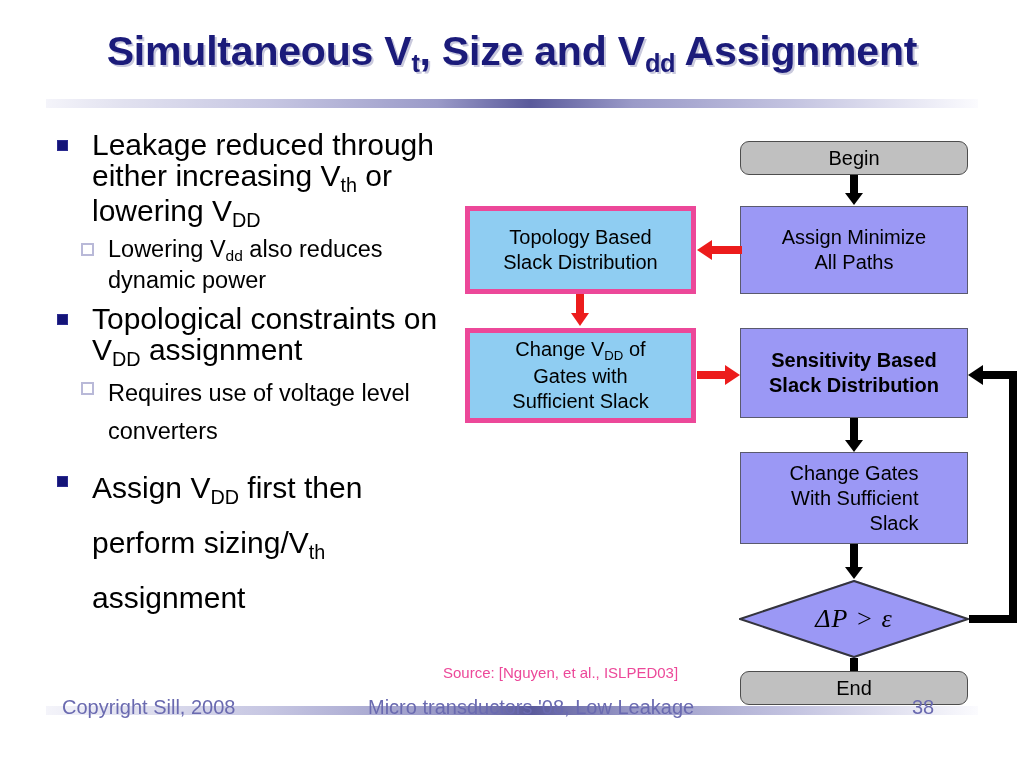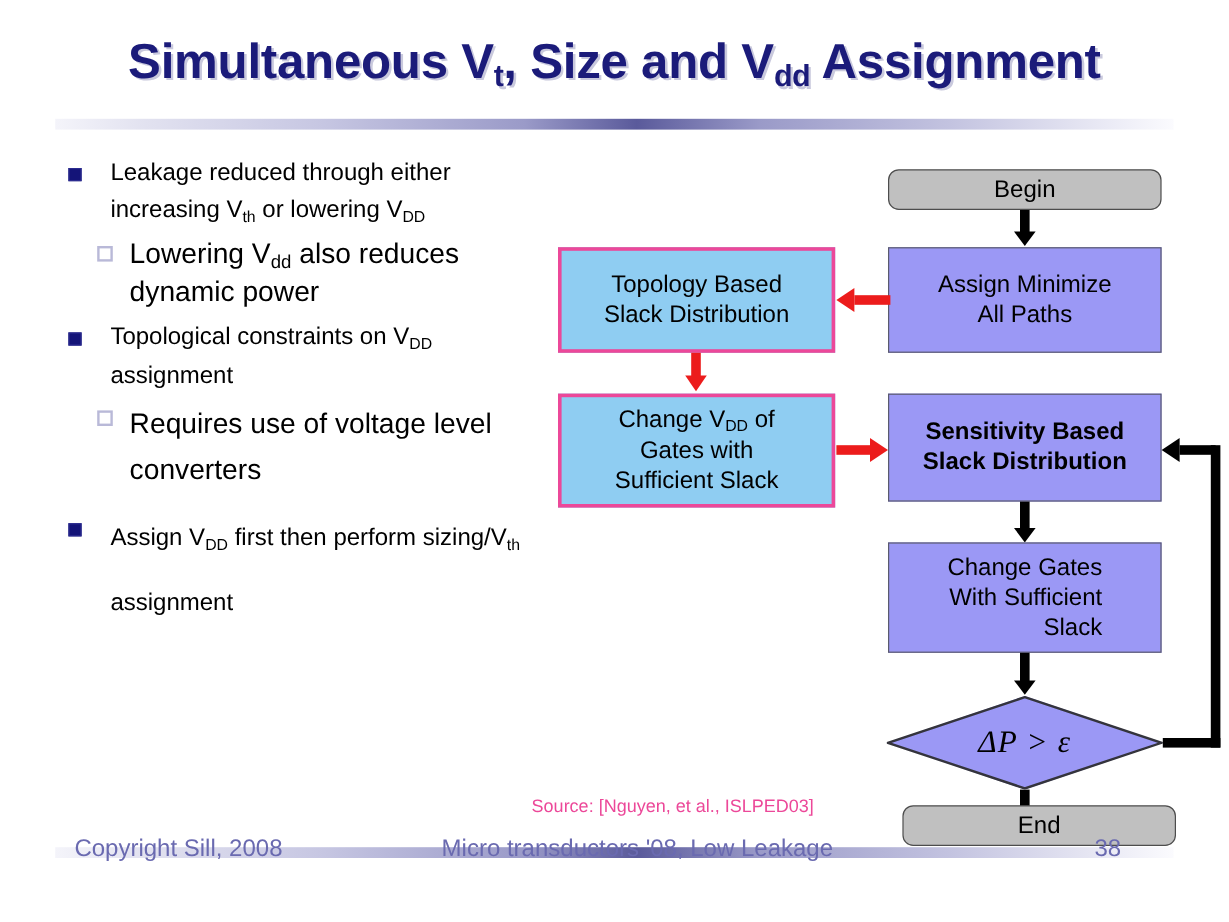--- a/index.html
+++ b/index.html
@@ -61,21 +61,21 @@
   
   #bullet-list {
     position: absolute;
     left: 46px;
     top: 129px;
     width: 400px;
   }
   .bullet-l1 {
     position: relative;
     padding-left: 46px;
-    font-size: 20px;
+    font-size: 30px;
     line-height: 31px;
     margin-bottom: 2px;
   }
   .bullet-l1 > .marker-sq {
     position: absolute;
     left: 11px;
     top: 11px;
     width: 11px;
     height: 11px;
     background: #141478;
@@ -132,21 +132,21 @@
     background: #c0c0c0;
     border: 1px solid #4d4d4d;
     border-radius: 9px;
   }
   .node-purple {
     background: #9b98f5;
     border: 1px solid #5a5a6e;
   }
   .node-cyan {
     background: #8fcdf2;
-    border: 3px solid #ec4899;
+    border: 5px solid #ec4899;
   }
   .node sub {
     font-size: 0.66em;
     vertical-align: baseline;
     position: relative;
     top: 0.28em;
   }
 
   
   #node-decision {
@@ -353,21 +353,21 @@
   </div>
 
   <div class="arrow-line" style="left:519px; top:485px; width:48px; height:8px;"></div>
   <div class="arrow-line" style="left:559px; top:241px; width:8px; height:252px;"></div>
   <div class="arrow-line" style="left:533px; top:241px; width:30px; height:8px;"></div>
   <div class="arrow-head head-left-black" style="left:518px; top:235px;"></div>
 
   <div class="arrow-line" style="left:400px; top:528px; width:8px; height:22px;"></div>
   <div class="arrow-head head-down" style="left:395px; top:546px;"></div>
 
-  <div class="node node-terminal" id="node-end" style="left:290px; top:541px; width:228px; height:34px;margin-left:12px;">
+  <div class="node node-terminal" id="node-end" style="left:290px; top:541px; width:228px; height:34px;">
     <span>End</span>
   </div>
 
 </div>
 
 <div id="source-caption">Source: [Nguyen, et al., ISLPED03]</div>
 
 <div class="divider" id="divider-bottom"></div>
 
 <div class="footer-text" id="footer-copyright">Copyright Sill, 2008</div>

